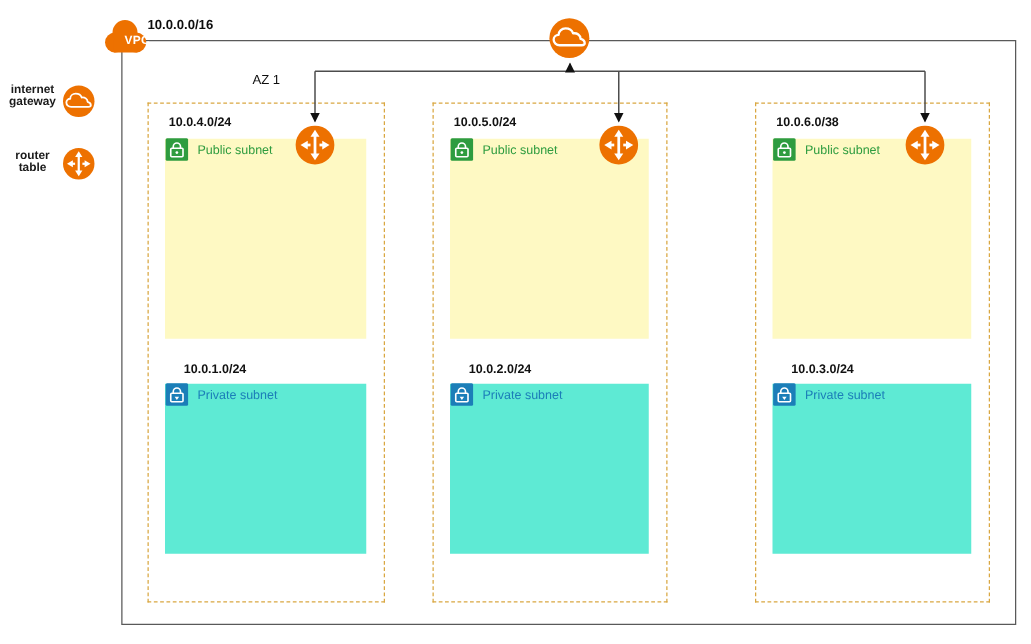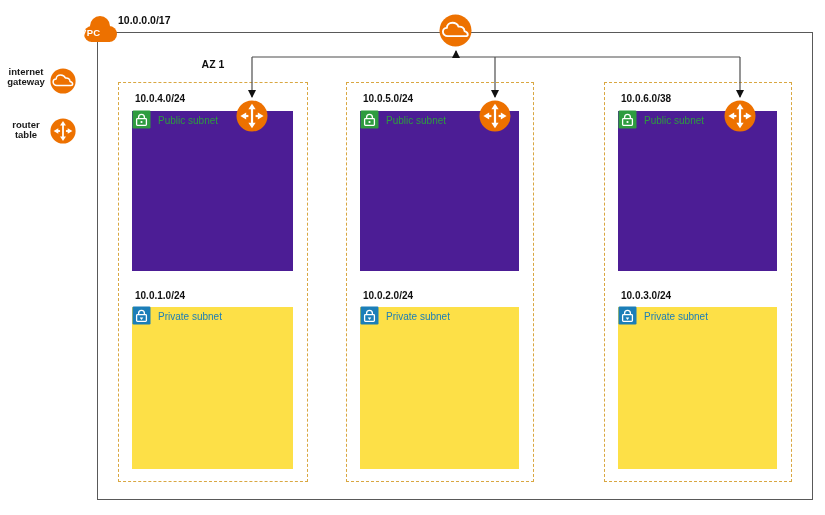--- a/index.html
+++ b/index.html
@@ -4,51 +4,51 @@
 <style>
   html,body { margin:0; padding:0; background:#fff; }
   .canvas {
     position:relative; width:825px; height:515px; background:#ffffff;
     font-family:"Liberation Sans", sans-serif; overflow:hidden;
   }
   
   .vpc-box { position:absolute; left:97px; top:32px; width:716px; height:468px;
              border:1px solid #595959; box-sizing:border-box; }
   .vpc-cloud-svg { position:absolute; left:80px; top:12px; width:40px; height:36px; }
-  .vpc-cloud-label { position:absolute; left:80px; top:27px; width:40px; text-align:left;
+  .vpc-cloud-label { position:absolute; left:80px; top:27px; width:40px; text-align:right;
                      color:#fff; font-size:9.5px; font-weight:bold; letter-spacing:.3px; }
   .vpc-cidr { position:absolute; left:118px; top:14px; font-size:10.5px; font-weight:bold; color:#0d0d0d; }
 
   
   .legend-label { position:absolute; width:48px; text-align:center; font-size:9.5px;
                   font-weight:bold; color:#1a1a1a; line-height:1.08; }
   .legend-label.ig { left:2px; top:67px; }
   .legend-label.rt { left:2px; top:120px; }
   .legend-icon { position:absolute; width:26px; height:26px; }
   .legend-icon.ig { left:50px; top:68px; }
   .legend-icon.rt { left:50px; top:118px; }
 
   
   .az { position:absolute; top:82px; height:400px; border:1.5px dashed #D9A741;
         box-sizing:border-box; }
   .az.az1 { left:118px; width:190px; }
   .az.az2 { left:346px; width:188px; }
   .az.az3 { left:604px; width:188px; }
   .az-label { position:absolute; top:58px; height:14px; text-align:center;
-              font-size:10.5px; font-weight:bold; color:#0d0d0d; }
+              font-size:10.5px; font-weight:normal; color:#0d0d0d; }
   .az-label.az1 { left:118px; width:190px; }
   .az-label.az2 { left:360px; width:188px; }
   .az-label.az3 { left:604px; width:188px; }
 
   .cidr { position:absolute; left:16px; font-size:10px; font-weight:bold; color:#111; }
   .cidr.pub { top:10px;text-align:center; }
-  .cidr.priv { top:207px; }
+  .cidr.priv { top:207px;margin-left:12px; }
   .subnet-box { position:absolute; left:13px; right:14px; }
-  .subnet-box.pub  { top:28px;  height:160px; background:#4c1d95; }
-  .subnet-box.priv { top:224px; height:162px; background:#fde047; }
+  .subnet-box.pub  { top:28px;  height:160px; background:#fef9c3; }
+  .subnet-box.priv { top:224px; height:136px; background:#5eead4; }
   .subnet-icon { position:absolute; left:0; top:-1px; width:19px; height:19px; }
   .subnet-label { position:absolute; left:26px; top:4px; font-size:10px; }
   .subnet-label.pub  { color:#2E9C3F; }
   .subnet-label.priv { color:#1B7EB8; }
 
   
   .router { position:absolute; width:32px; height:32px; z-index:6; }
   .router.r1 { left:236px; top:100px; }
   .router.r2 { left:479px; top:100px; }
   .router.r3 { left:724px; top:100px; }
@@ -80,21 +80,21 @@
   <div class="vpc-box"></div>
   <svg class="vpc-cloud-svg" viewBox="0 0 40 36">
     <g fill="#ED7100">
       <circle cx="12" cy="22" r="8"></circle>
       <circle cx="20" cy="14" r="10"></circle>
       <circle cx="29" cy="22" r="8"></circle>
       <rect x="11" y="20" width="19" height="10"></rect>
     </g>
   </svg>
   <div class="vpc-cloud-label">VPC</div>
-  <div class="vpc-cidr">10.0.0.0/17</div>
+  <div class="vpc-cidr">10.0.0.0/16</div>
 
   <div class="legend-label ig">internet gateway</div>
   <svg class="legend-icon ig" viewBox="0 0 32 32">
     <circle cx="16" cy="16" r="15.5" fill="#ED7100"></circle>
     <path d="M8.5,21.5 C5.8,21.5 3.8,19.6 3.8,17.3 C3.8,15.1 5.5,13.5 7.6,13.5
              C7.6,10.6 10,8.5 13,8.5 C15.9,8.5 18.1,10 18.9,12.3
              C21.9,11.8 24.7,13.7 24.7,16.6 C26.6,17.1 27.9,18.5 27.9,20
              C27.9,20.9 27,21.5 25.6,21.5 Z" fill="none" stroke="#fff" stroke-width="1.8" stroke-linejoin="round"></path>
   </svg>
   <div class="legend-label rt">router table</div>

